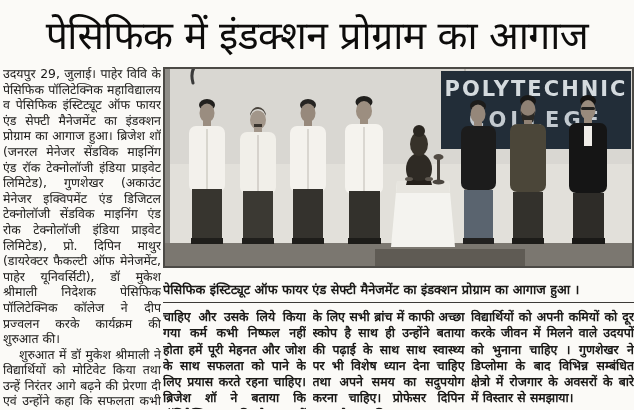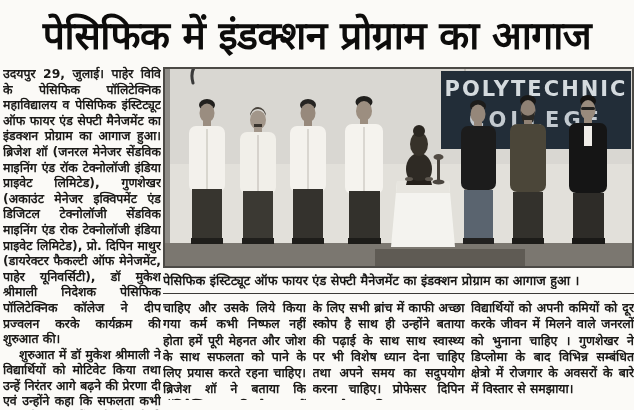--- a/index.html
+++ b/index.html
@@ -7,40 +7,40 @@
   body { font-family:"DejaVu Sans","Liberation Sans",sans-serif; }
   .clipping {
     position:relative; width:634px; height:410px;
     background:#fbfaf7; overflow:hidden;
     color:#161514;
   }
   
   .headline {
     position:absolute; top:2px; left:0; width:634px; height:62px;
     display:flex; align-items:center; justify-content:center;
-    font-size:39px; font-weight:700; letter-spacing:-0.5px;
+    font-size:39px; font-weight:400; letter-spacing:-0.5px;
     color:#0d0c0b; white-space:nowrap;
   }
   
   .left-col {
     position:absolute; left:3px; top:66px; width:158px; height:344px;
-    font-size:12.4px; font-weight:700; line-height:15.6px;
+    font-size:12.4px; font-weight:400; line-height:15.6px;
     text-align:justify; color:#1b1a18; overflow:hidden;
   }
   .left-col p.indent { text-indent:16px; }
   
   .right-region { position:absolute; left:163px; top:67px; width:471px; }
   .photo-frame {
     width:471px; height:201px; border:2px solid #4c4a46;
     background:#4d7c0f; position:relative; overflow:hidden;
   }
   .photo-frame svg { display:block; }
   .pen-mark { position:absolute; left:14px; top:-14px; pointer-events:none; }
   .caption {
-    margin-top:5px; width:471px;
+    margin-top:14px; width:471px;
     font-size:12.8px; font-weight:700; color:#191816; line-height:16px;
     white-space:nowrap; overflow:hidden;
   }
   .divider {
     margin-top:4px; width:471px; height:0;
     border-top:1.6px solid #3c3a37;
   }
   .bottom-cols {
     margin-top:6px; width:471px; display:flex; justify-content:space-between;
   }
@@ -178,17 +178,17 @@
       </svg>
     </div>
 
     <div class="caption">पेसिफिक इंस्टिट्यूट ऑफ फायर एंड सेफ्टी मैनेजमेंट का इंडक्शन प्रोग्राम का आगाज हुआ ।</div>
 
     <div class="divider"></div>
 
     <div class="bottom-cols">
       <div class="col c1">चाहिए और उसके लिये किया गया कर्म कभी निष्फल नहीं होता हमें पूरी मेहनत और जोश के साथ सफलता को पाने के लिए प्रयास करते रहना चाहिए। ब्रिजेश शॉ ने बताया कि पॉलिटेक्निक डिप्लोमा में विद्यार्थियों</div>
       <div class="col c2">के लिए सभी ब्रांच में काफी अच्छा स्कोप है साथ ही उन्होंने बताया की पढ़ाई के साथ साथ स्वास्थ्य पर भी विशेष ध्यान देना चाहिए तथा अपने समय का सदुपयोग करना चाहिए। प्रोफेसर दिपिन माथुर ने कहा कि</div>
-      <div class="col c3">विद्यार्थियों को अपनी कमियों को दूर करके जीवन में मिलने वाले जनरलों को भुनाना चाहिए । गुणशेखर ने डिप्लोमा के बाद विभिन्न सम्बंधित क्षेत्रो में रोजगार के अवसरों के बारे में विस्तार से समझाया।</div>
+      <div class="col c3">विद्यार्थियों को अपनी कमियों को दूर करके जीवन में मिलने वाले उदयपों को भुनाना चाहिए । गुणशेखर ने डिप्लोमा के बाद विभिन्न सम्बंधित क्षेत्रो में रोजगार के अवसरों के बारे में विस्तार से समझाया।</div>
     </div>
 
   </div>
 </div>
 
 </body></html>

